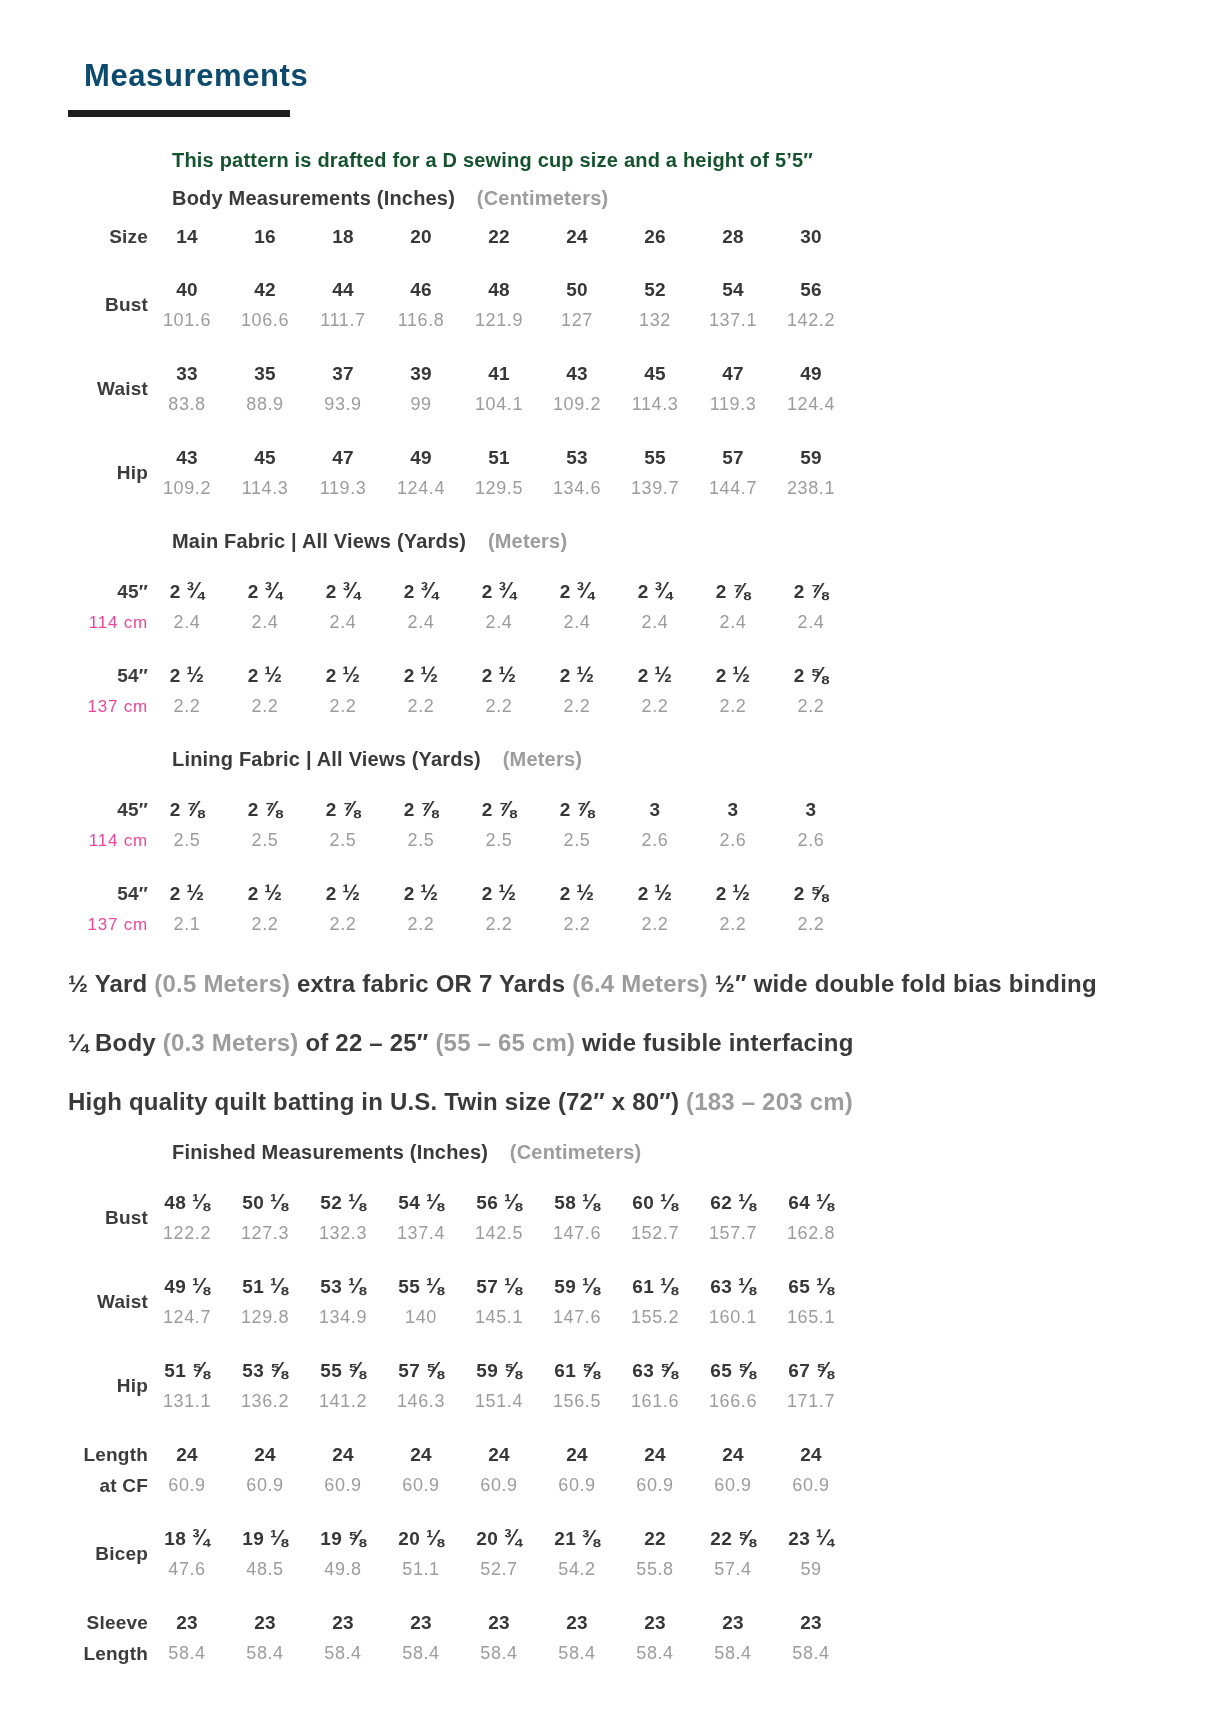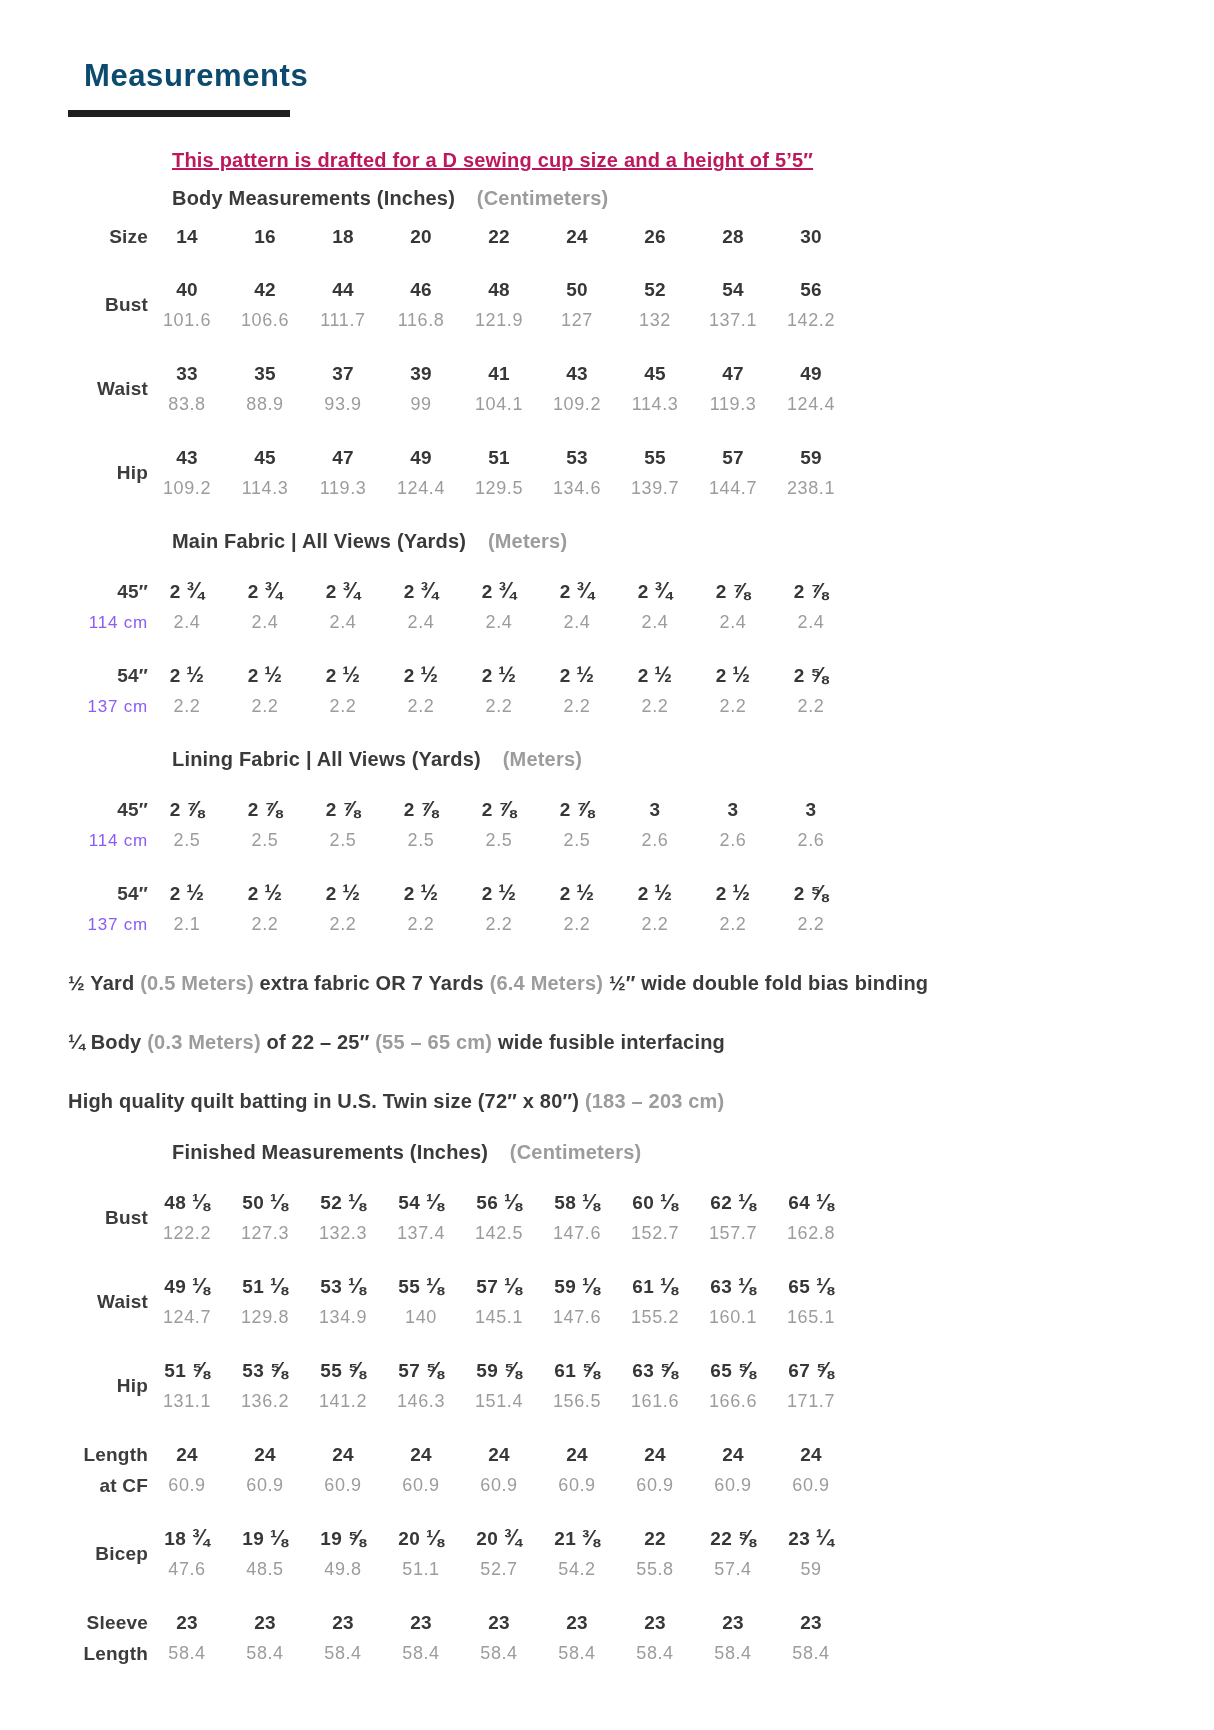--- a/index.html
+++ b/index.html
@@ -12,56 +12,56 @@
   .page{padding:42px 0 0 68px;width:1146px;box-sizing:border-box;}
 
   .title{
     font-size:31px;font-weight:700;letter-spacing:.6px;
     color:#0c4a6e;margin:16px;line-height:1.15;
   }
   .title-rule{margin-top:12px;width:222px;height:7px;background:#1f1f1f;}
 
   .intro{
     margin:30px 0 0 104px;font-size:20px;font-weight:700;
-    color:#be185d;letter-spacing:.2px;line-height:26px;text-decoration:underline;
+    color:#14532d;letter-spacing:.2px;line-height:26px;
   }
 
   .section-heading{
     margin:24px 0 8px 104px;font-size:20px;font-weight:700;
     color:#3a3a3a;letter-spacing:.2px;line-height:26px;
   }
   .section-heading.first{margin-top:12px;}
   .section-heading .muted{margin-left:16px;}
   .muted{color:#9c9c9c;font-weight:600;}
 
   .mtable{margin-top:2px;}
   .trow{display:grid;grid-template-columns:80px repeat(9,78px);}
   .size-row{margin-top:10px;}
   .measure-row{margin-top:22px;}
 
   .tlabel{
     display:flex;flex-direction:column;justify-content:center;
     font-size:19px;font-weight:700;color:#3c3c3c;text-align:right;
   }
   .label-line{line-height:31px;letter-spacing:.2px;}
-  .label-line.muted{font-size:17px;font-weight:500;color:#8b5cf6;letter-spacing:.8px;}
+  .label-line.muted{font-size:17px;font-weight:500;color:#ec4899;letter-spacing:.8px;}
 
   .tcell{text-align:center;}
   .top-val{
     font-size:19px;font-weight:700;color:#373737;
     line-height:31px;letter-spacing:.3px;
   }
   .bot-val{
     font-size:18px;font-weight:500;color:#9c9c9c;
     line-height:31px;letter-spacing:.6px;
   }
   .frac{font-size:1.12em;}
 
   .notes{margin-top:30px;}
-  .note{margin:0;font-size:20px;font-weight:700;color:#3a3a3a;line-height:27px;letter-spacing:.2px;}
+  .note{margin:0;font-size:24px;font-weight:700;color:#3a3a3a;line-height:27px;letter-spacing:.2px;}
   .note + .note{margin-top:32px;}
   .note .muted{font-weight:600;}
 </style>
 </head>
 <body>
 
 <div class="page">
 
   <h1 class="title">Measurements</h1>
   <div class="title-rule"></div>

